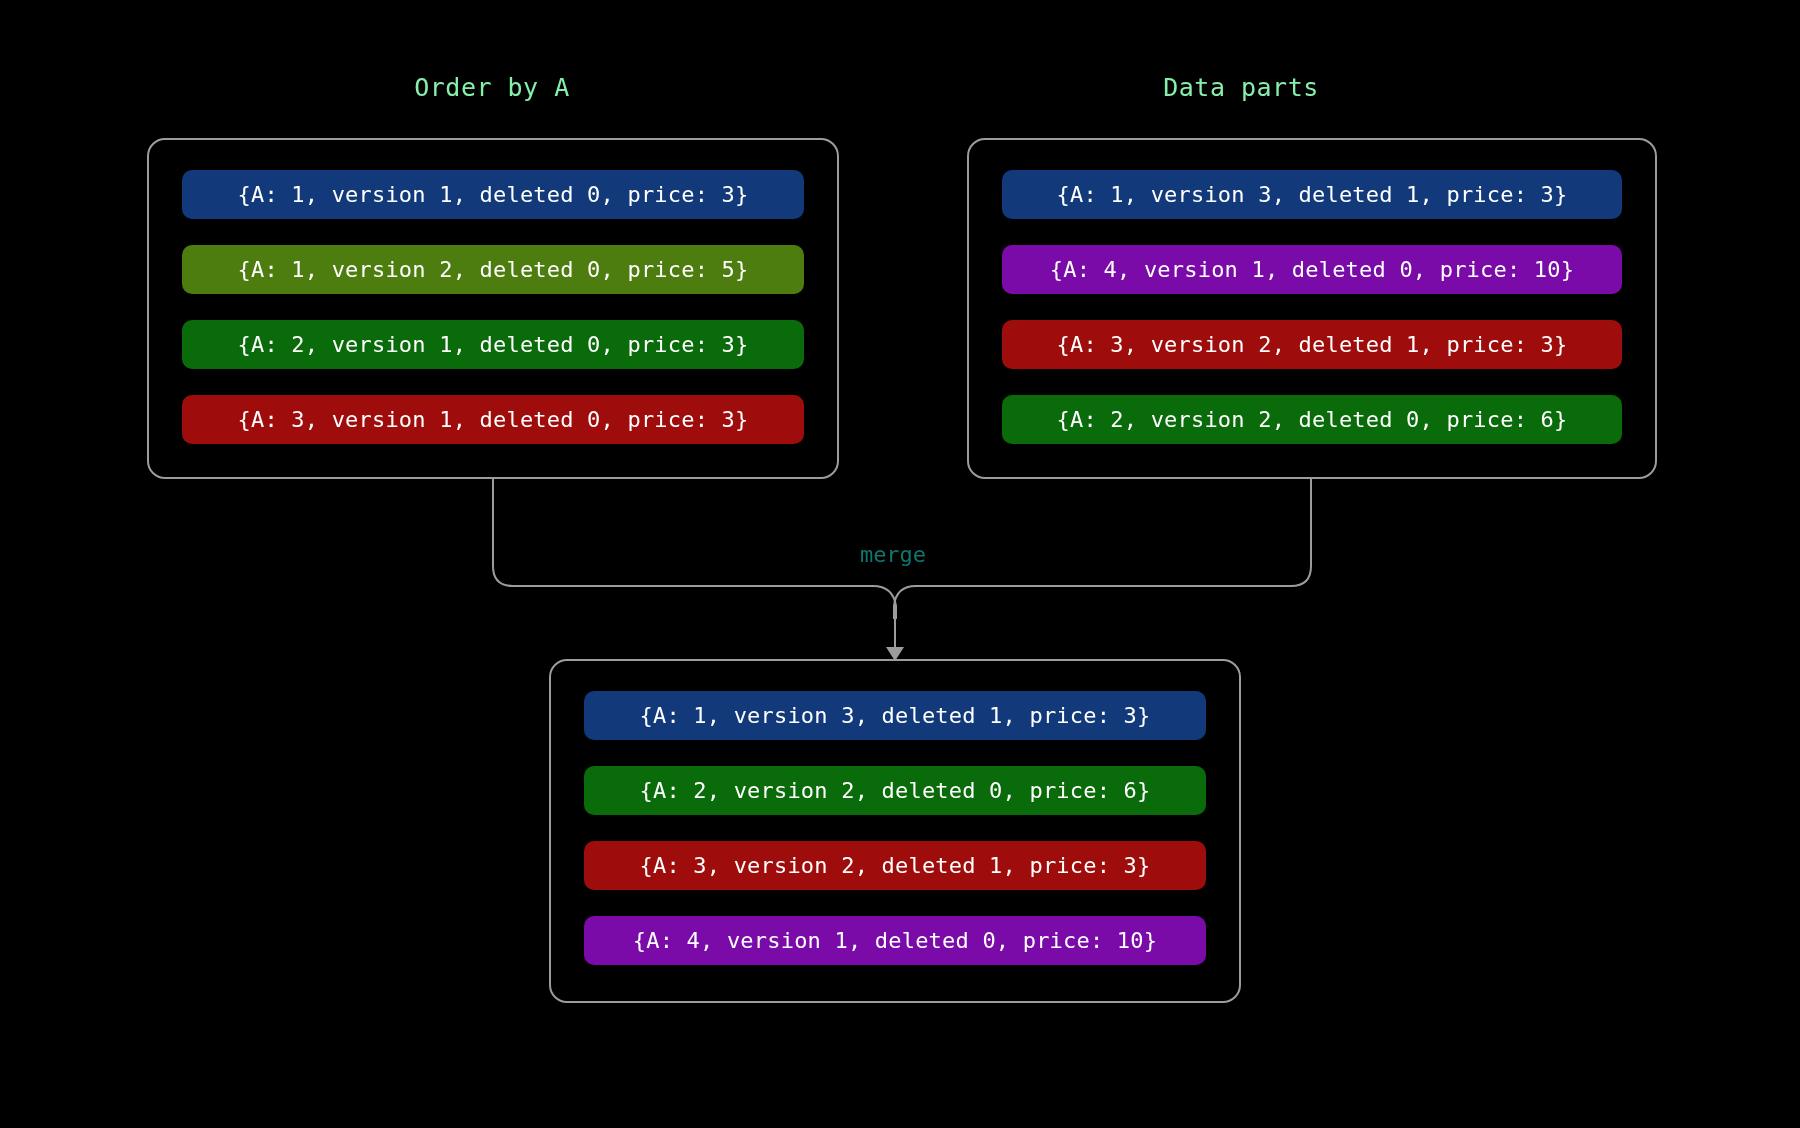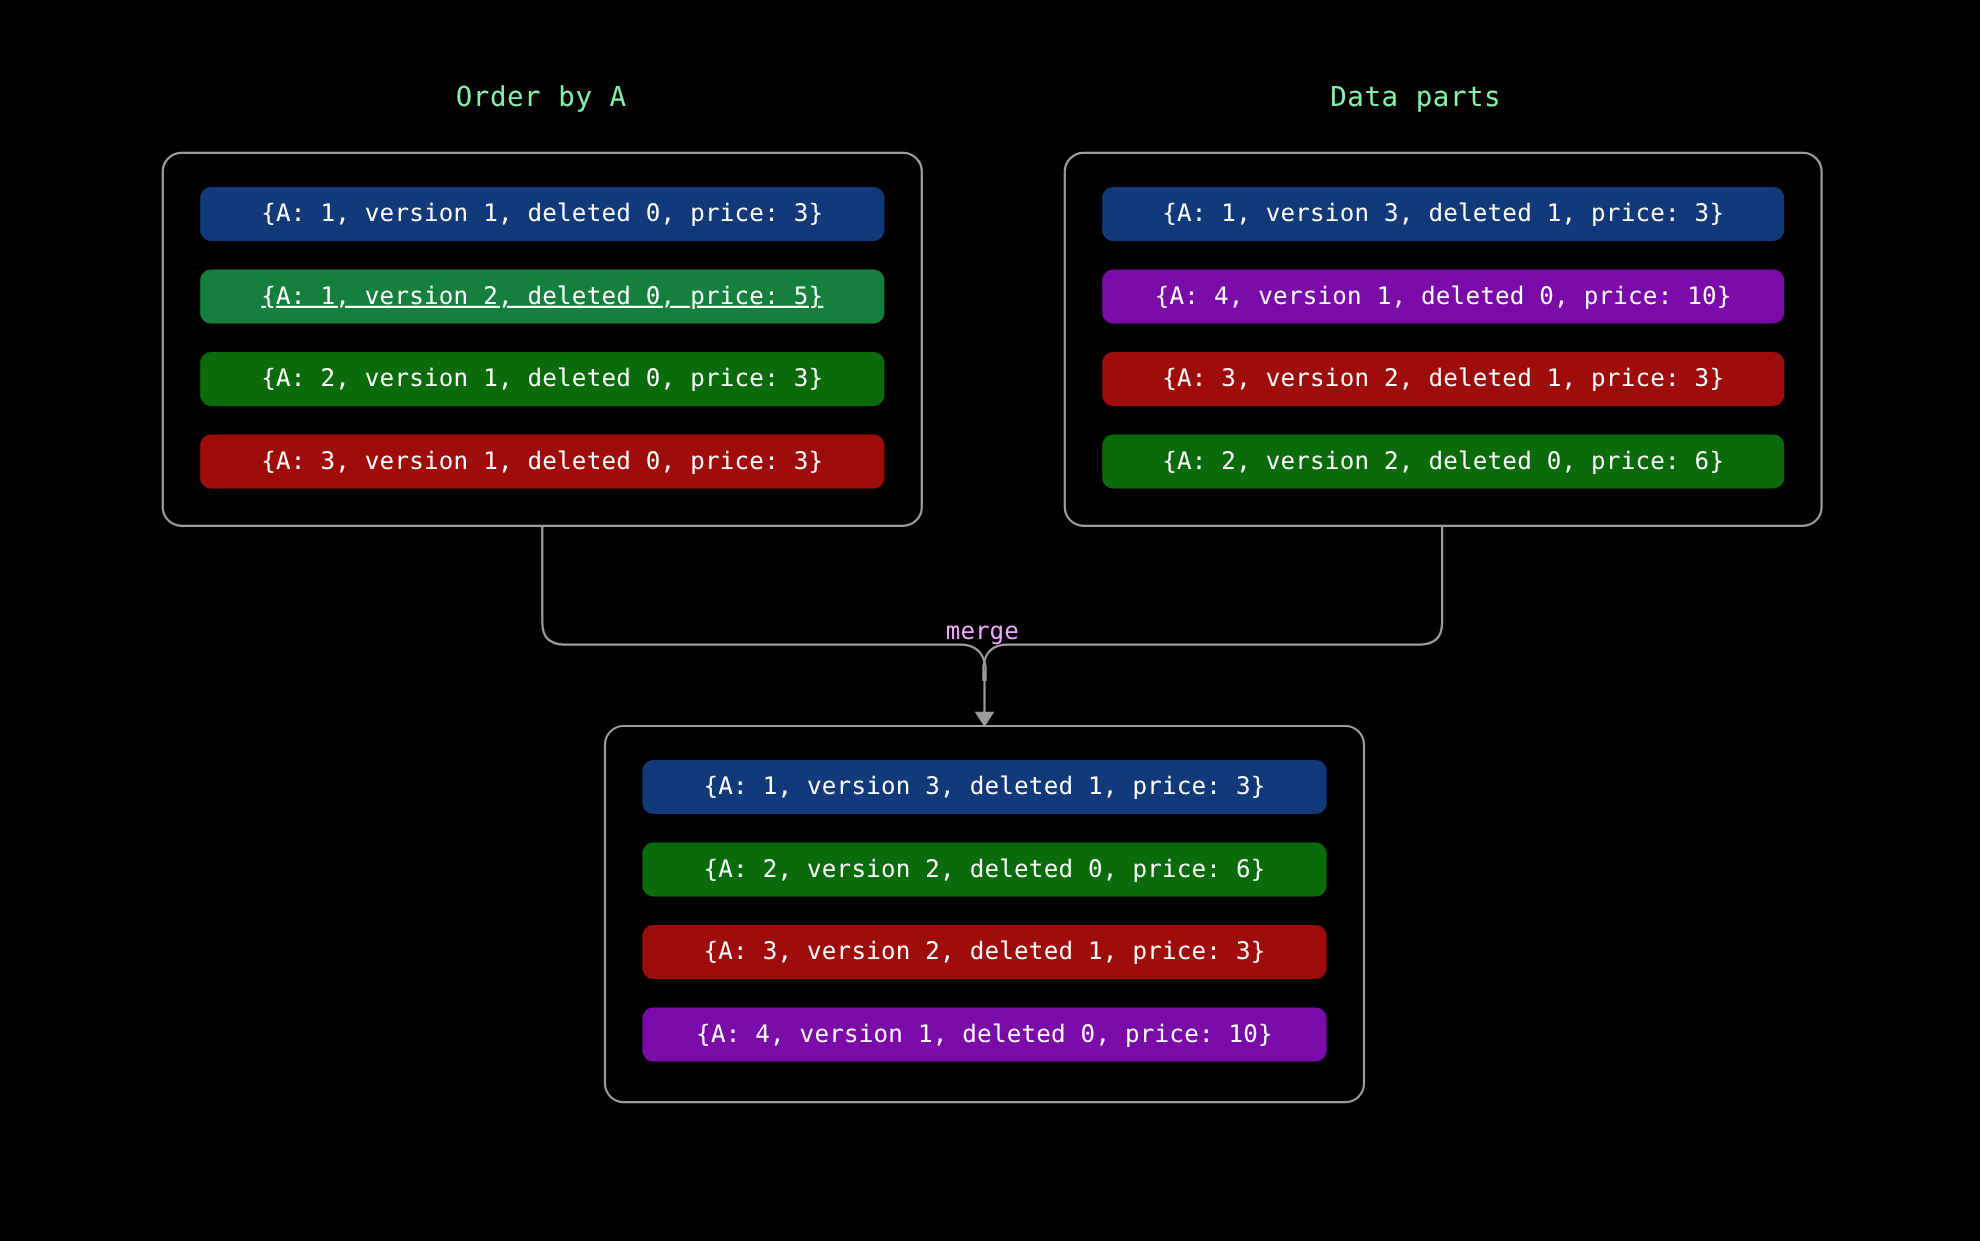--- a/index.html
+++ b/index.html
@@ -26,21 +26,21 @@
     position: absolute;
     color: #86efac;
     font-size: 25px;
     letter-spacing: 0.5px;
     font-family: "DejaVu Sans Mono", "Liberation Mono", monospace;
     white-space: nowrap;
     text-align: center;
     transform: translateX(-50%);
   }
   #title-order  { left: 492px;  top: 73px; }
-  #title-parts  { left: 1287px; top: 73px; }
+  #title-parts  { left: 1241px; top: 73px; }
 
   
   .panel {
     position: absolute;
     border: 2px solid #9c9c9c;
     border-radius: 18px;
     box-sizing: border-box;
     background: transparent;
   }
   #panel-order {
@@ -90,23 +90,23 @@
   .edge-path {
     fill: none;
     stroke: #9c9c9c;
     stroke-width: 2;
   }
   .edge-arrow { fill: #9c9c9c; }
 
   #merge-label {
     position: absolute;
     left: 893px;
-    top: 562px;
+    top: 542px;
     transform: translateX(-50%);
-    color: #f0abfc;
+    color: #0f766e;
     font-size: 22px;
     white-space: nowrap;
     font-family: "DejaVu Sans Mono", "Liberation Mono", monospace;
   }
 </style>
 </head>
 <body style="background: rgb(0, 0, 0);">
 
 <div class="stage">
 
@@ -121,21 +121,21 @@
   </svg>
 
   <div id="merge-label">merge</div>
 
   <div class="panel-title" id="title-order">Order by A</div>
   <div class="panel" id="panel-order">
     <div class="rows">
         <div class="pill" style="background: rgb(18, 58, 122);">
           <span>{A: 1, version 1, deleted 0, price: 3}</span>
         </div>
-        <div class="pill" style="background: #15803d; text-decoration: underline;">
+        <div class="pill" style="background: #4d7c0f;">
           <span>{A: 1, version 2, deleted 0, price: 5}</span>
         </div>
         <div class="pill" style="background: rgb(10, 107, 10); text-align: right;">
           <span>{A: 2, version 1, deleted 0, price: 3}</span>
         </div>
         <div class="pill" style="background: rgb(158, 12, 12); justify-content: center;">
           <span>{A: 3, version 1, deleted 0, price: 3}</span>
         </div>
       </div>
   </div>

